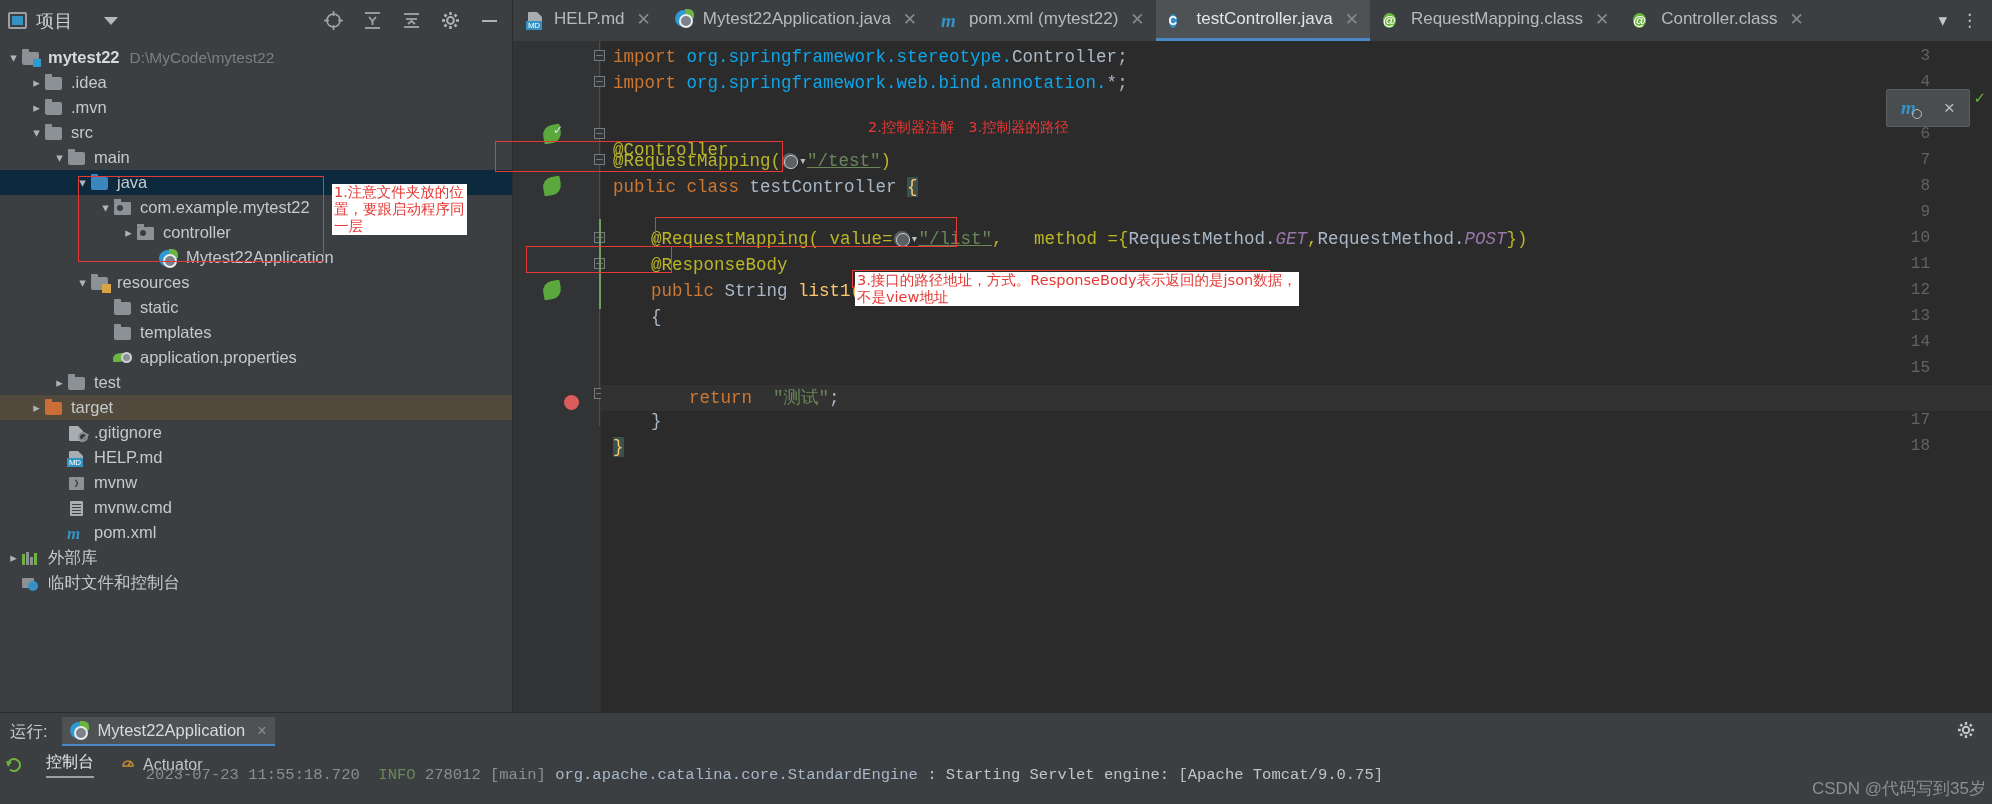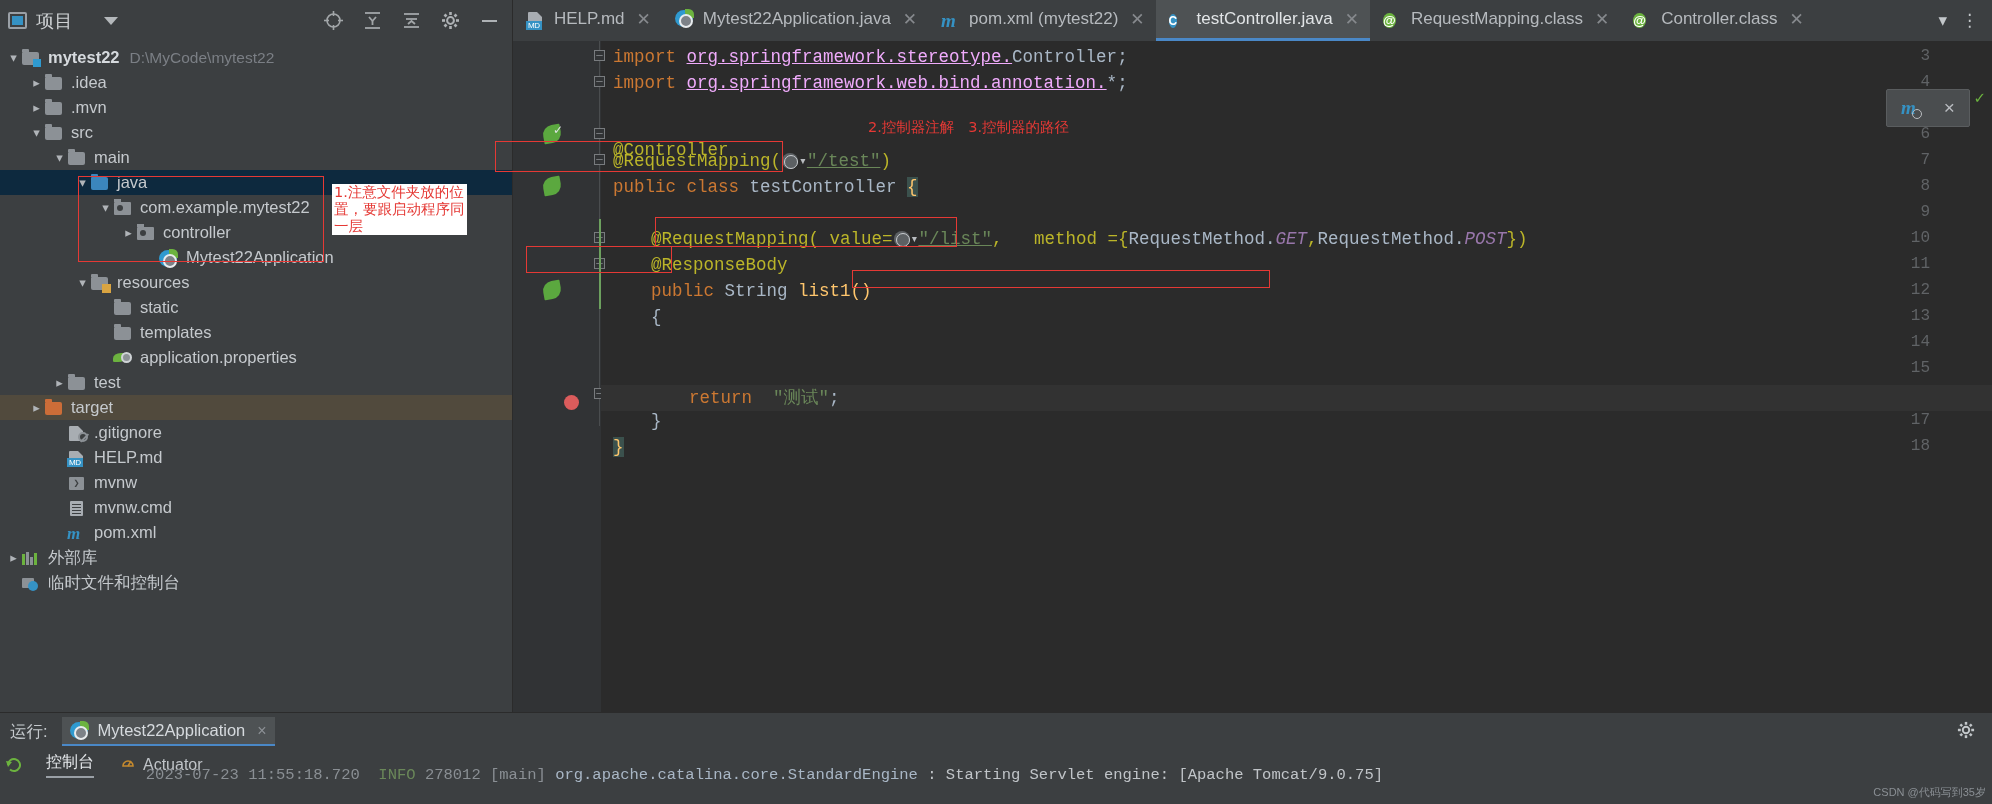--- a/index.html
+++ b/index.html
@@ -116,21 +116,21 @@
   }
   .fold-line { position:absolute; left:86px; top:0; bottom:0; width:1px; background:#4a4d4f; }
   .code-text {
     position: absolute; left: 88px; top: 0; right: 0; bottom: 0;
     font-family: "Liberation Mono", "DejaVu Sans Mono", monospace; font-size: 17.5px;
     white-space: pre; color: #a9b7c6;
   }
   .cl { position: absolute; left: 12px; }
   .kw { color: #cc7832; text-align: center; } .ann { color: #bbb529; } .str { color: #6a8759; }
   .cls { color: #a9b7c6; } .stat { color: #9876aa; font-style: italic; }
-  .punc { color: #a9b7c6; } .pkgtxt { color: #f0abfc; text-decoration: underline; }
+  .punc { color: #a9b7c6; } .pkgtxt { color: #0ea5e9; }
   .ul { text-decoration: underline; }
   .globe {
     display:inline-block; width:16px; height:16px; border-radius:50%; background:#5c6063;
     vertical-align:-3px; position:relative; margin:0 1px;
   }
   .globe:after { content:''; position:absolute; left:2px; top:2px; width:12px; height:12px;
      border-radius:50%; border:1px solid #c9ccd0; }
   .chev { color:#b9bcc0; font-size:13px; vertical-align:1px; }
   .brace-hl { background:#3b514d; color:#ffc66d; }
   .cursor-line { position:absolute; left:88px; right:0; height:26px; background:#323232; }
@@ -172,21 +172,21 @@
   .run-tab .tclose { color: #8c9095; font-size: 16px; margin-left: 4px; }
   .run-gear { margin-left: auto; margin-right: 16px; }
   .run-sub { height: 30px; display: flex; align-items: center; padding-left: 46px; gap: 26px; }
   .run-sub-item { color: #c0c4c8; font-size: 16px; display:flex; align-items:center; gap:7px; }
   .run-sub-item.active { color: #e4e7ea; border-bottom: 2px solid #9aa0a6; padding-bottom: 3px; }
   .run-left-icons { position:absolute; left:4px; top:42px; display:flex; flex-direction:column; gap:10px; }
   .console-line { position: absolute; left: 90px; bottom: 2px; font-size: 15.5px;
       font-family: "Liberation Mono", monospace; white-space: pre; }
   .c-date { color: #8a8f94; } .c-info { color: #6a8759; } .c-main { color: #8a8f94; }
   .c-cls { color: #a9b7c6; } .c-msg { color: #c0c4c8; }
-  .watermark { position: absolute; right: 6px; bottom: 4px; color: #8a8f94; font-size: 11px; }
+  .watermark { position: absolute; right: 6px; bottom: 4px; color: #8a8f94; font-size: 17px; }
 </style>
 </head>
 <body>
 
 <div class="app">
 
   <div class="left-panel">
     <div class="panel-header">
       <div class="panel-title-group">
         <span class="proj-icon">
@@ -579,20 +579,22 @@
   <div class="rbox" style="left:78px;top:176px;width:246px;height:86px"></div>
   <div class="rbox" style="left:495px;top:141px;width:288px;height:31px"></div>
   <div class="rbox" style="left:655px;top:217px;width:302px;height:30px"></div>
   <div class="rbox" style="left:526px;top:246px;width:146px;height:27px"></div>
   <div class="rbox" style="left:852px;top:270px;width:418px;height:18px"></div>
 
   <div class="rnote onwhite" style="left:332px;top:184px">1.注意文件夹放的位
 置，要跟启动程序同
 一层</div>
   <div class="rnote" style="left:868px;top:119px">2.控制器注解   3.控制器的路径</div>
+  <div class="rnote onwhite" style="left:855px;top:272px">3.接口的路径地址，方式。ResponseBody表示返回的是json数据，
+不是view地址</div>
 
   <div class="run-panel">
     <div class="run-head">
       <span class="run-label">运行:</span>
       <div class="run-tab">
         <span class="tab-ic">
             <span class="springic" style="top:1px">
               <span class="leaf"></span>
             </span>
           </span>

